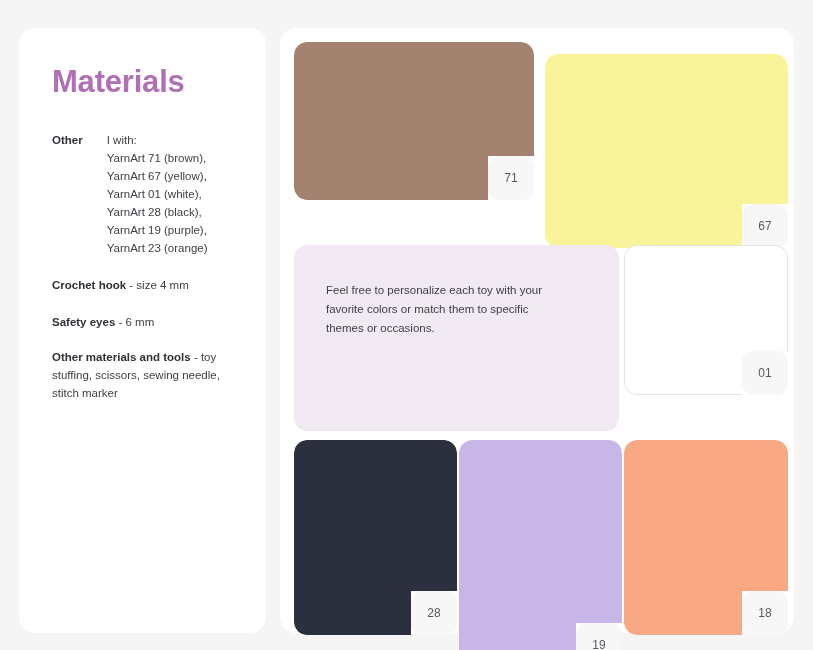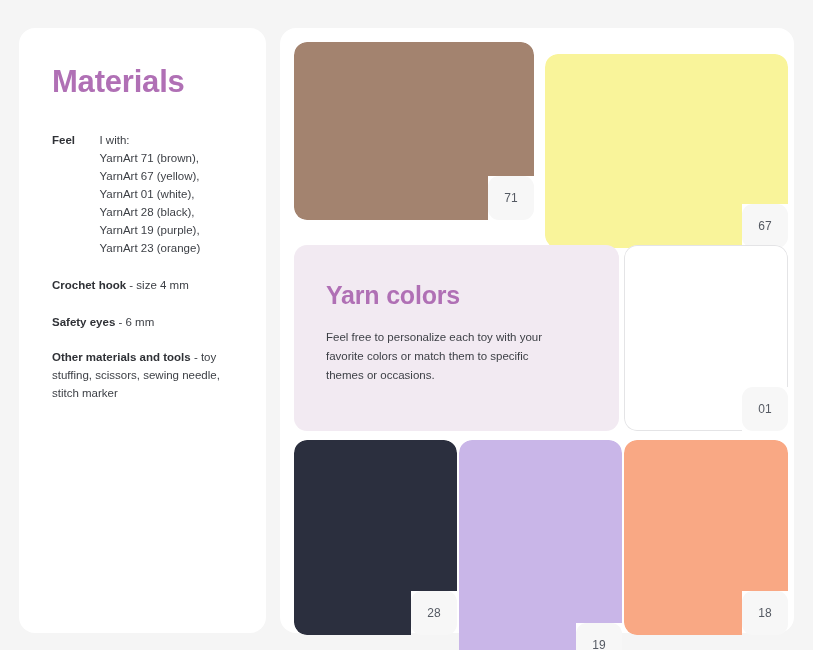--- a/index.html
+++ b/index.html
@@ -169,21 +169,21 @@
 
 <div class="page">
 
   <div class="left-panel">
 
     <div class="page-title">Materials</div>
 
     <table class="spec-table">
       <tbody>
           <tr>
-        <td class="spec-row-label">Feel</td>
+        <td class="spec-row-label">Other</td>
         <td class="spec-row-value">
           <div>I with:</div>
           <ul class="yarn-list">
             <li>YarnArt 71 (brown),</li>
             <li>YarnArt 67 (yellow),</li>
             <li>YarnArt 01 (white),</li>
             <li>YarnArt 28 (black),</li>
             <li>YarnArt 19 (purple),</li>
             <li>YarnArt 23 (orange)</li>
           </ul>
@@ -202,44 +202,43 @@
 
     <div class="block tight">
       <span class="b-label">Other materials and tools</span><span> - toy stuffing, scissors, sewing needle, stitch marker</span>
     </div>
 
   </div>
 
   <div class="right-panel">
     <div class="swatch-grid">
 
-      <div class="tile" style="left:0px; top:0px; width:240px; height:178px;">
+      <div class="tile" style="left:0px; top:0px; width:240px; height:158px;">
         <div class="swatch" style="--c:#a3836f; --nw:46px; --nh:44px;">
           <div class="swatch-fill" style="--c:#a3836f; --nw:46px; --nh:44px;"></div>
           <div class="badge" style="--nw:46px; --nh:44px;">
             <span>71</span>
           </div>
         </div>
       </div>
 
       <div class="tile" style="left:251px; top:12px; width:243px; height:194px;">
         <div class="swatch" style="--c:#f9f49a; --nw:46px; --nh:44px;">
           <div class="swatch-fill" style="--c:#f9f49a; --nw:46px; --nh:44px;"></div>
           <div class="badge" style="--nw:46px; --nh:44px;">
             <span>67</span>
           </div>
         </div>
       </div>
 
       <div class="info-card" style="left:0px; top:203px; width:325px; height:186px;">
-        <div class="info-title">Yarn colors</div>
         <div class="info-body">Feel free to personalize each toy with your favorite colors or match them to specific themes or occasions.</div>
       </div>
 
-      <div class="tile" style="left:330px; top:203px; width:164px; height:186px;">
+      <div class="tile" style="left:330px; top:203px; width:164px; height:150px;">
         <div class="swatch" style="--c:#ffffff; --nw:46px; --nh:44px;">
           <div class="swatch-fill outlined" style="--c:#ffffff; --nw:46px; --nh:44px;"></div>
           <div class="badge" style="--nw:46px; --nh:44px;">
             <span>01</span>
           </div>
         </div>
       </div>
 
       <div class="tile" style="left:0px; top:398px; width:163px; height:195px;">
         <div class="swatch" style="--c:#2b2f3e; --nw:46px; --nh:44px;">

